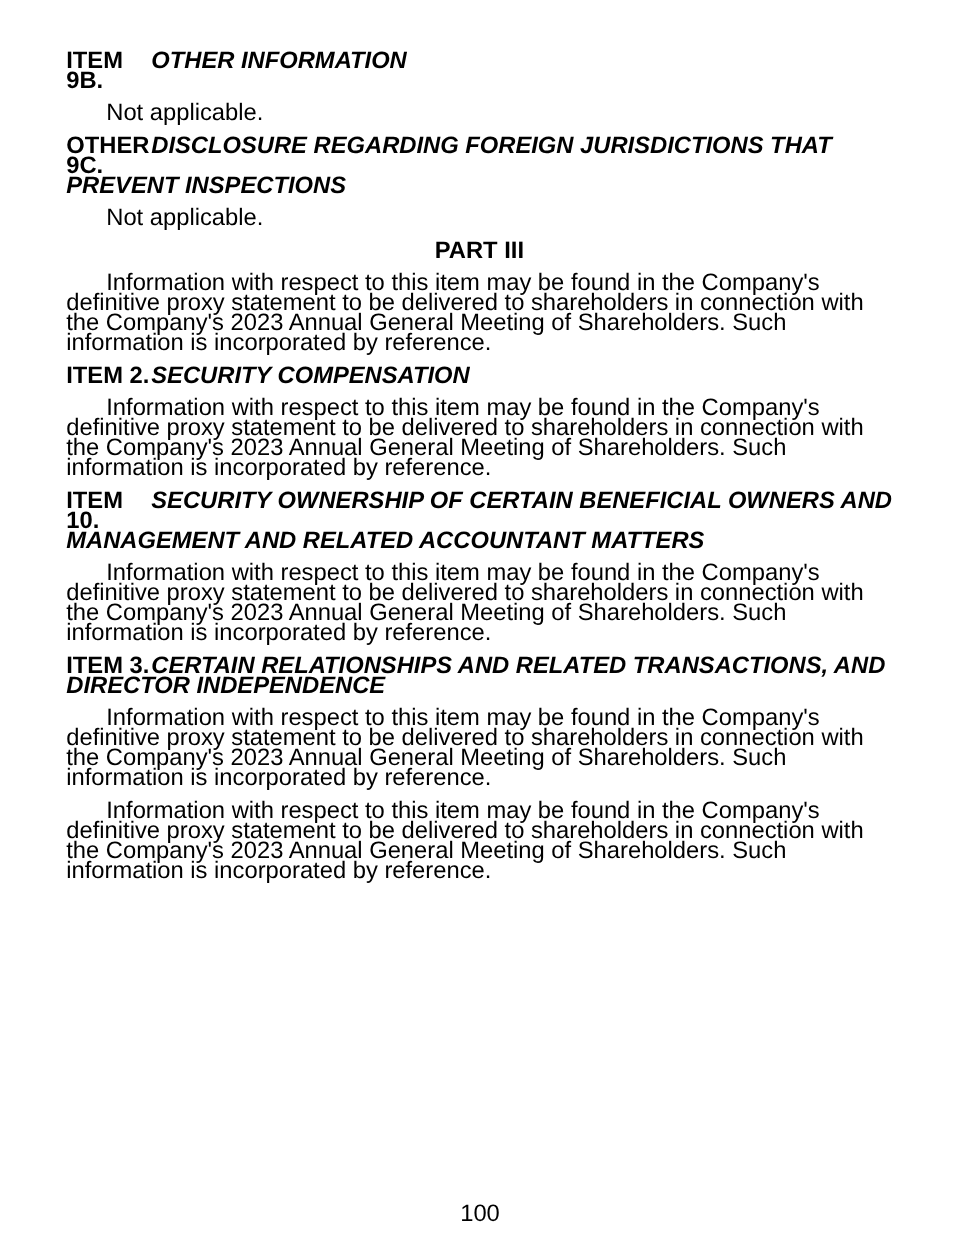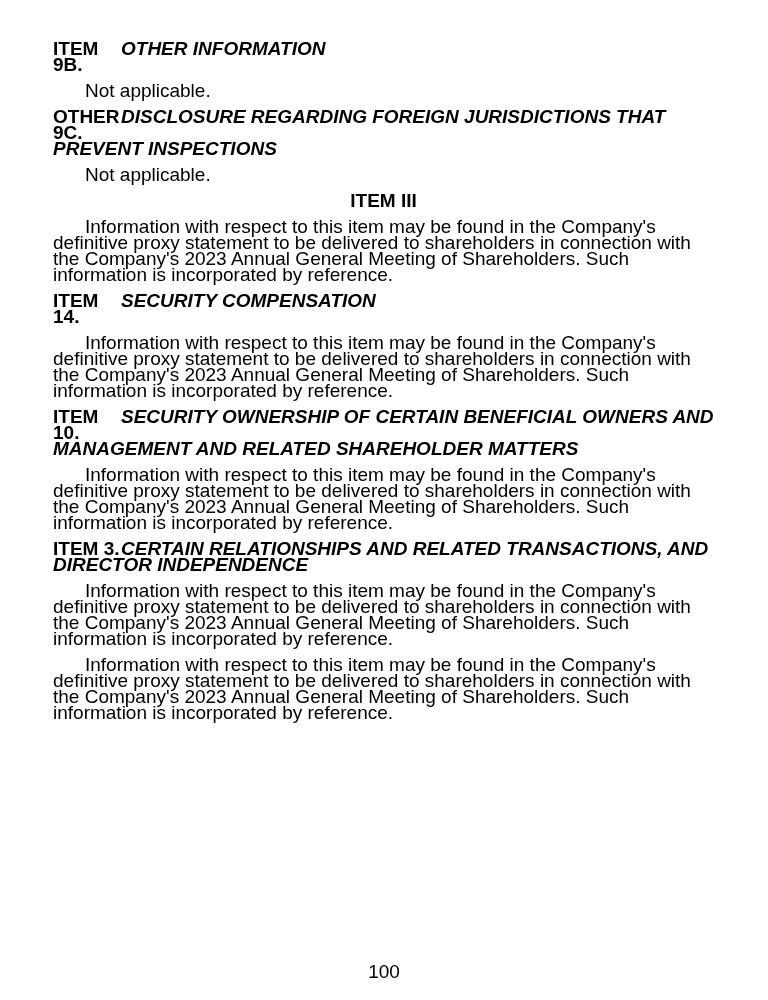--- a/index.html
+++ b/index.html
@@ -61,28 +61,28 @@
 <body>
 
 <div class="page">
 
   <p class="item-heading"><span class="item-label">ITEM 9B.</span><span class="item-title">OTHER INFORMATION</span></p>
   <p class="para">Not applicable.</p>
 
   <p class="item-heading"><span class="item-label">OTHER 9C.</span><span class="item-title">DISCLOSURE REGARDING FOREIGN JURISDICTIONS THAT PREVENT INSPECTIONS</span></p>
   <p class="para">Not applicable.</p>
 
-  <p class="part-header">ITEM III</p>
+  <p class="part-header">PART III</p>
 
   <p class="body-para">Information with respect to this item may be found in the Company's definitive proxy statement to be delivered to shareholders in connection with the Company's 2023 Annual General Meeting of Shareholders. Such information is incorporated by reference.</p>
 
-  <p class="item-heading"><span class="item-label">ITEM 14.</span><span class="item-title">SECURITY COMPENSATION</span></p>
+  <p class="item-heading"><span class="item-label">ITEM 2.</span><span class="item-title">SECURITY COMPENSATION</span></p>
   <p class="body-para">Information with respect to this item may be found in the Company's definitive proxy statement to be delivered to shareholders in connection with the Company's 2023 Annual General Meeting of Shareholders. Such information is incorporated by reference.</p>
 
-  <p class="item-heading"><span class="item-label">ITEM 10.</span><span class="item-title">SECURITY OWNERSHIP OF CERTAIN BENEFICIAL OWNERS AND MANAGEMENT AND RELATED SHAREHOLDER MATTERS</span></p>
+  <p class="item-heading"><span class="item-label">ITEM 10.</span><span class="item-title">SECURITY OWNERSHIP OF CERTAIN BENEFICIAL OWNERS AND MANAGEMENT AND RELATED ACCOUNTANT MATTERS</span></p>
   <p class="body-para">Information with respect to this item may be found in the Company's definitive proxy statement to be delivered to shareholders in connection with the Company's 2023 Annual General Meeting of Shareholders. Such information is incorporated by reference.</p>
 
   <p class="item-heading"><span class="item-label">ITEM 3.</span><span class="item-title">CERTAIN RELATIONSHIPS AND RELATED TRANSACTIONS, AND DIRECTOR INDEPENDENCE</span></p>
   <p class="body-para">Information with respect to this item may be found in the Company's definitive proxy statement to be delivered to shareholders in connection with the Company's 2023 Annual General Meeting of Shareholders. Such information is incorporated by reference.</p>
 
   <p class="body-para">Information with respect to this item may be found in the Company's definitive proxy statement to be delivered to shareholders in connection with the Company's 2023 Annual General Meeting of Shareholders. Such information is incorporated by reference.</p>
 
   <div class="page-number">100</div>
 
 </div>

